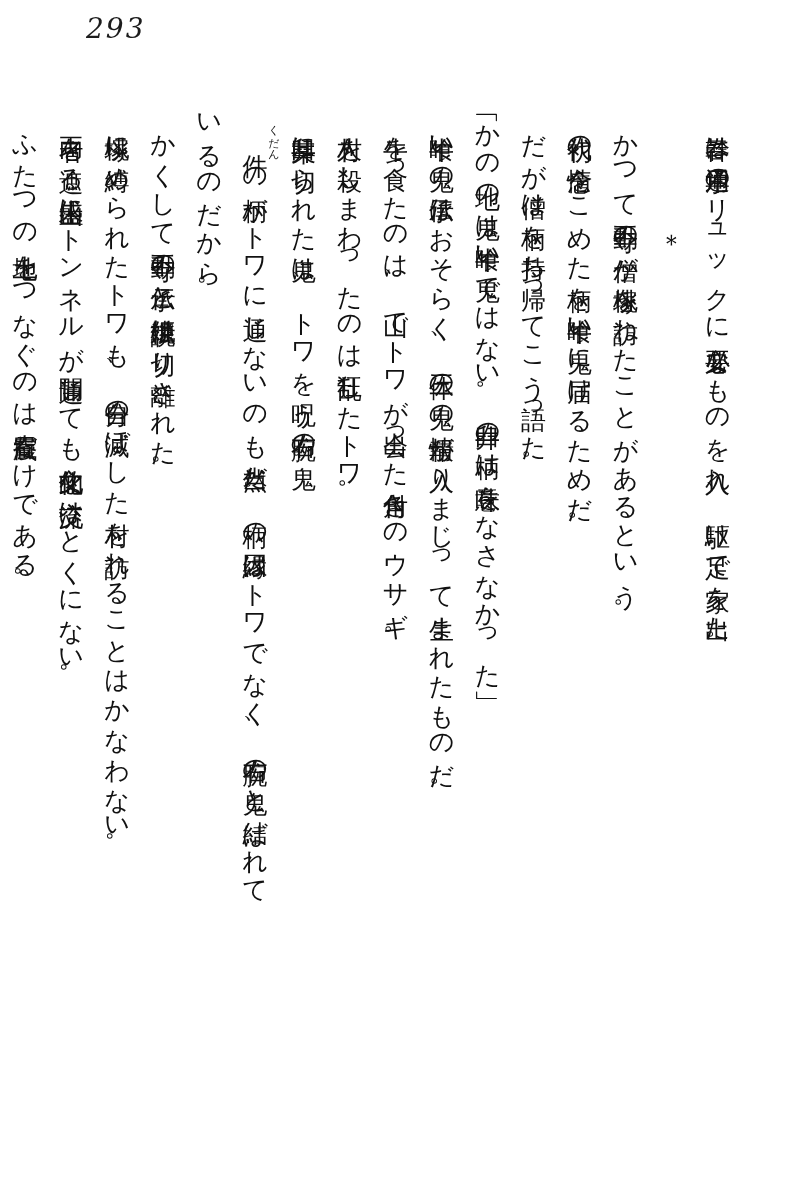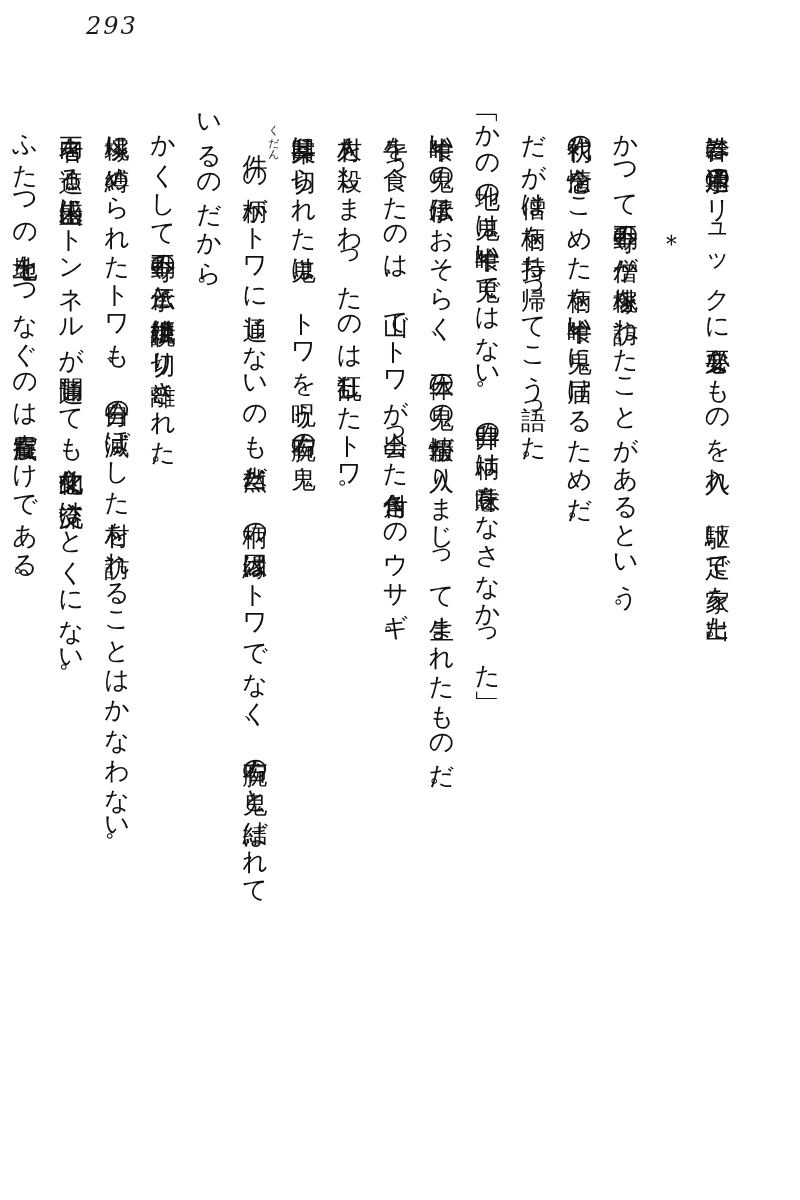--- a/index.html
+++ b/index.html
@@ -13,21 +13,21 @@
     height: 1200px;
     background: #ffffff;
     overflow: hidden;
   }
   .page-number {
     position: absolute;
     top: 12px;
     left: 86px;
     font-family: "DejaVu Serif", "Liberation Serif", serif;
     font-style: italic;
-    font-size: 24px;
+    font-size: 28px;
     color: #1c1c1c;
     letter-spacing: 2px;
   }
   .text-block {
     position: absolute;
     top: 97px;
     right: 60px;
     height: 1010px;
     writing-mode: vertical-rl;
     text-orientation: mixed;

